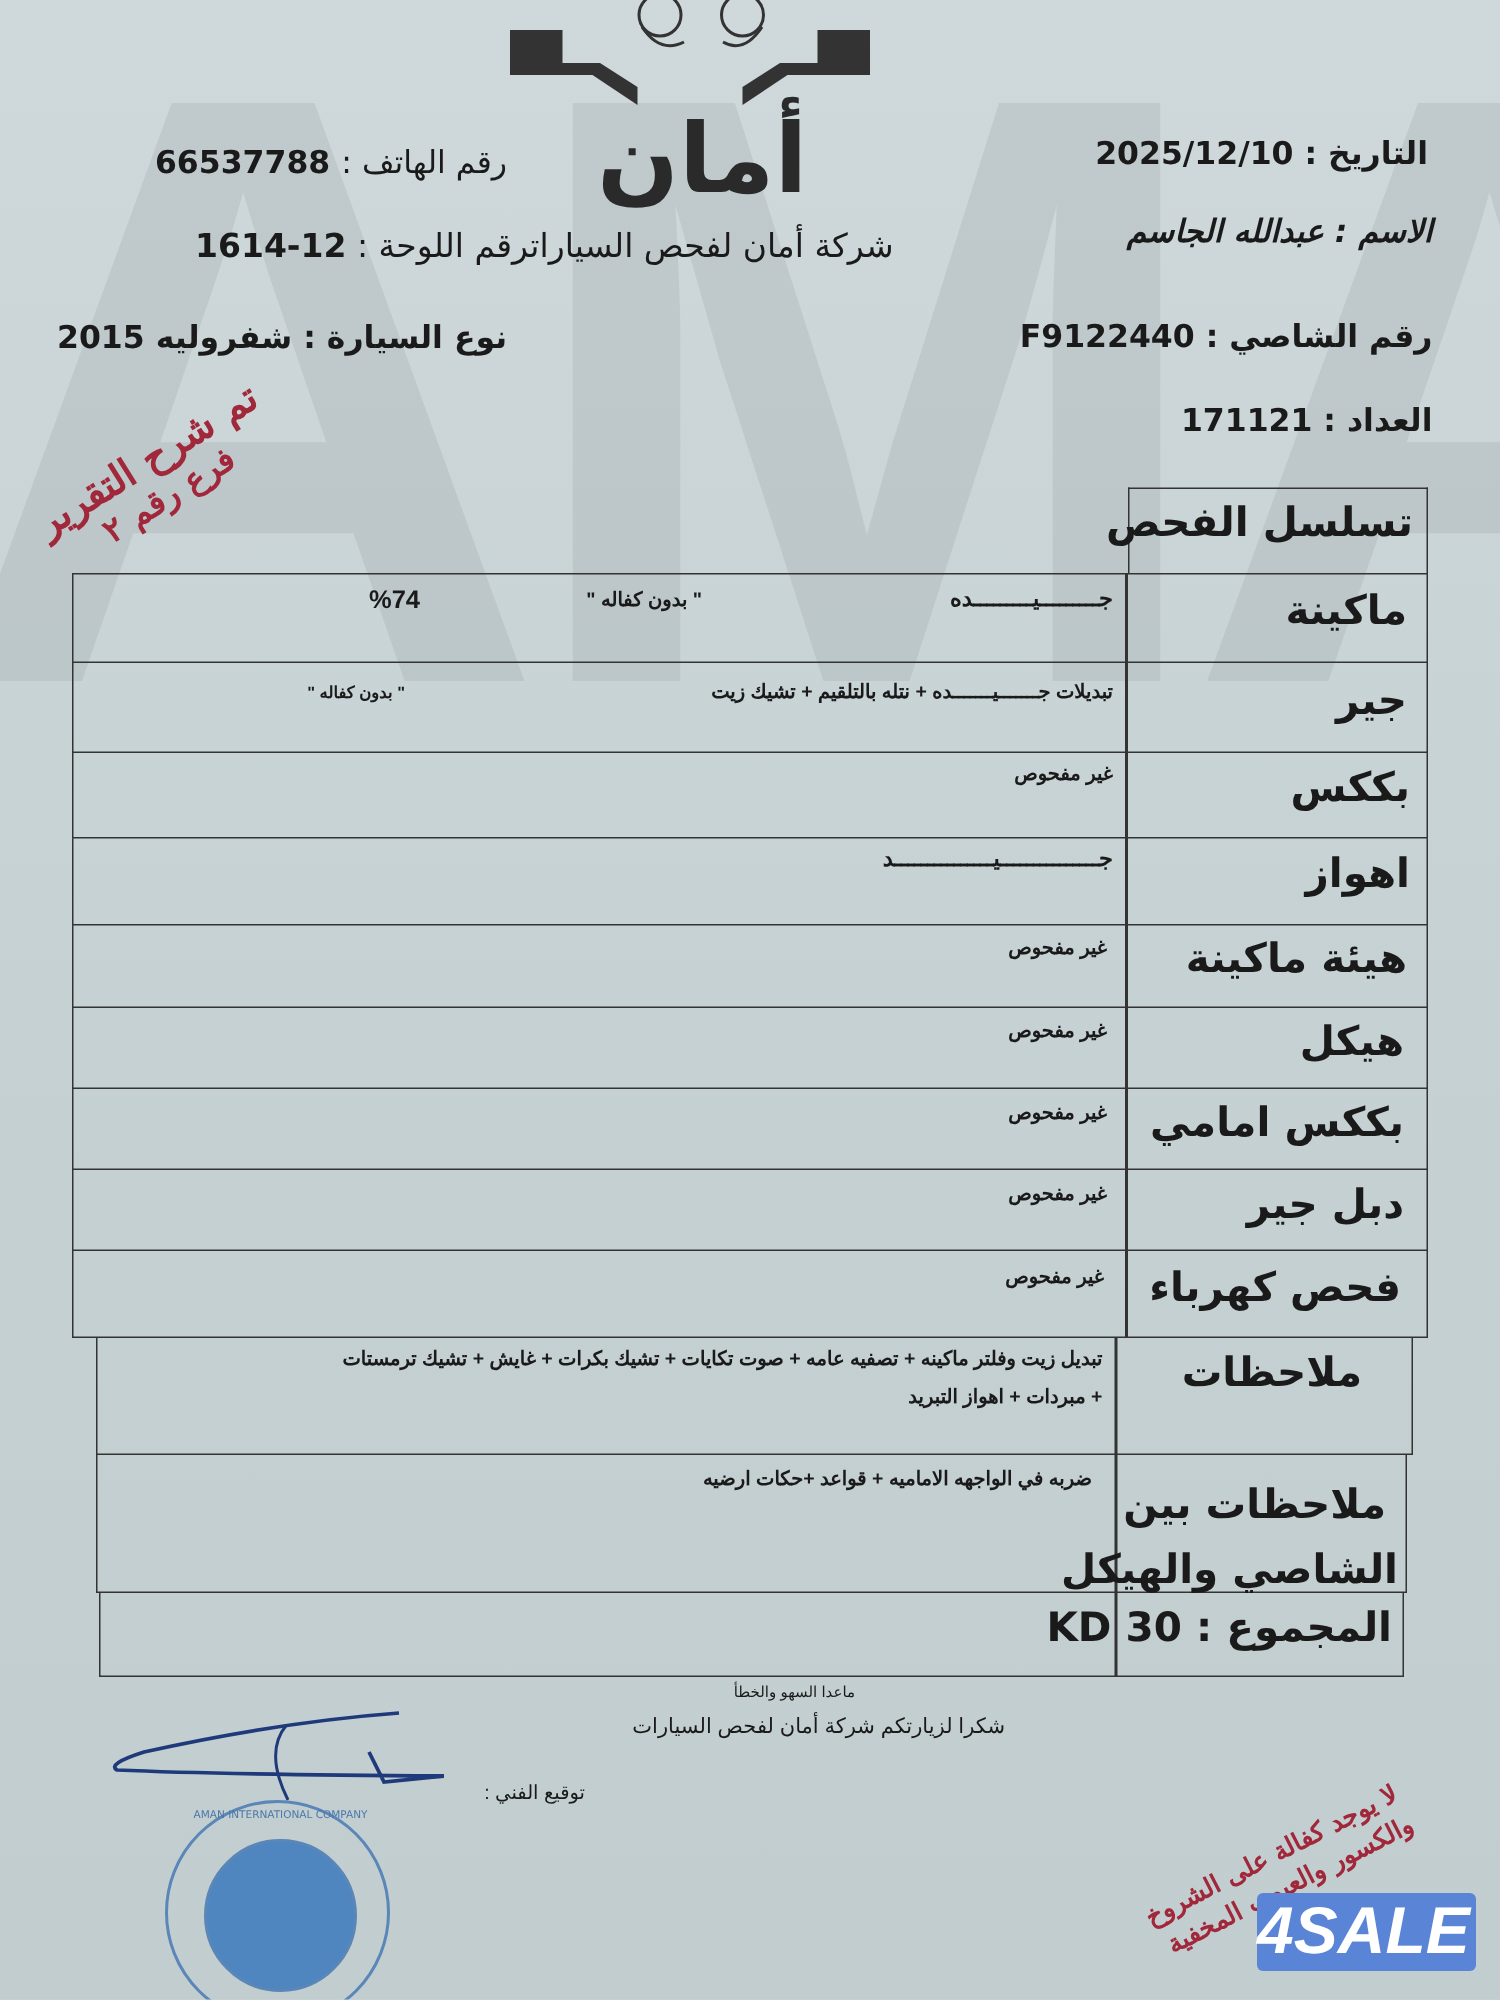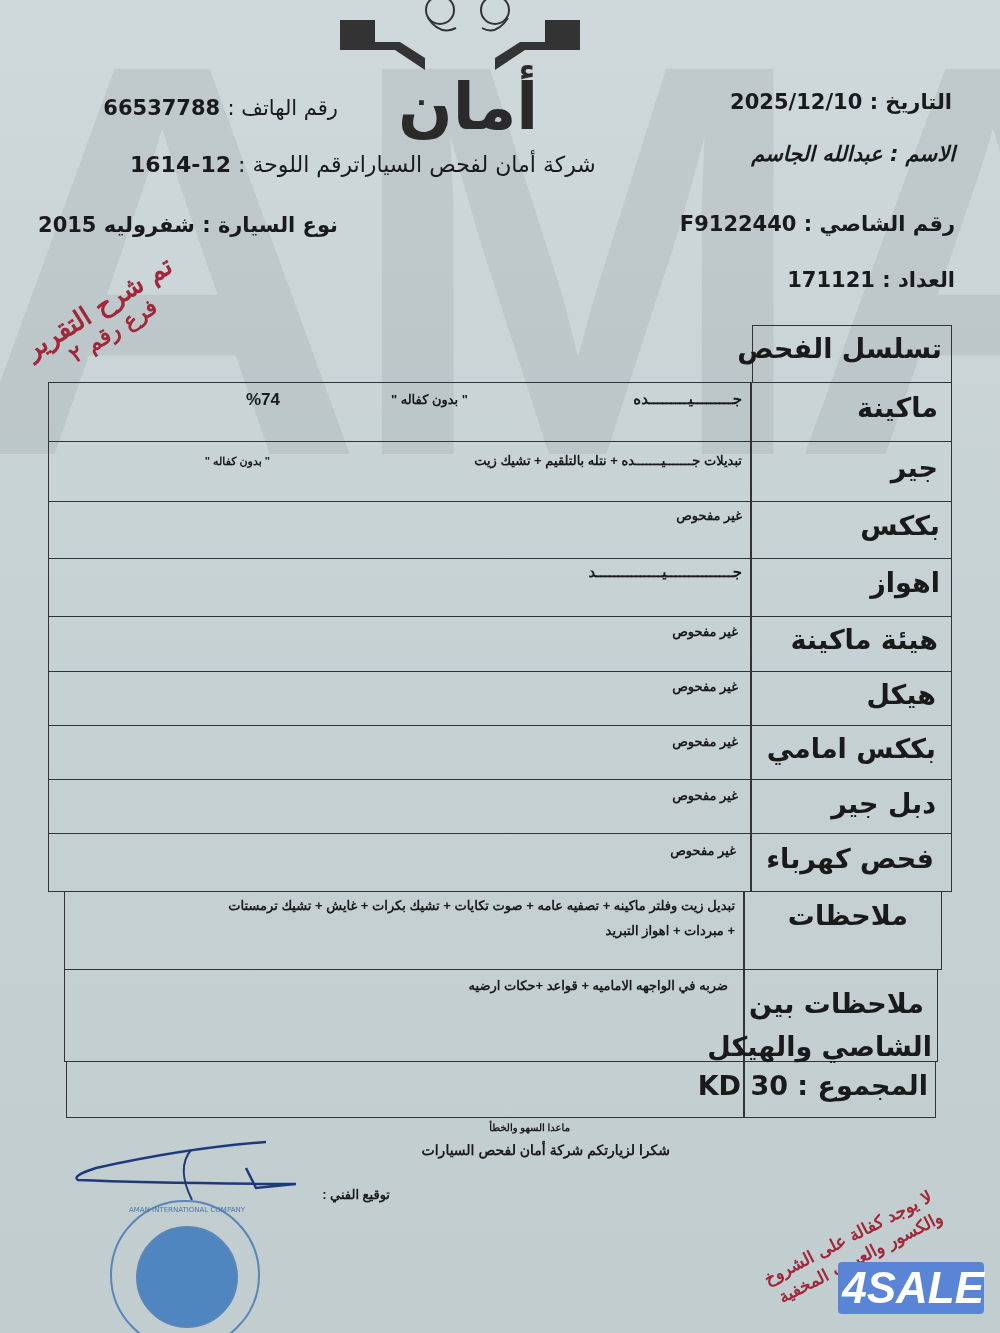--- a/index.html
+++ b/index.html
@@ -22,25 +22,25 @@
     }
     .hdr { position: absolute; font-size: 21px; font-weight: bold; direction: rtl; white-space: nowrap; }
     .company { position: absolute; left: 130px; top: 152px; font-size: 22px; direction: rtl; white-space: nowrap; }
     .stamp-red {
       position: absolute; color: #a0283a; font-weight: bold; direction: rtl; white-space: nowrap;
       font-family: "DejaVu Serif", serif;
     }
     .row { position: absolute; border: 1.5px solid #333; box-sizing: border-box; }
     .lbl { position: absolute; font-size: 27px; font-weight: bold; direction: rtl; white-space: nowrap; }
     .val { position: absolute; font-size: 13px; font-weight: bold; direction: rtl; white-space: nowrap; font-family: "Liberation Sans", sans-serif; }
-    .footer-text { position: absolute; direction: rtl; font-weight: bold; white-space: nowrap; font-family: "Liberation Sans", sans-serif; }
+    .footer-text { position: absolute; direction: rtl; font-weight: normal; white-space: nowrap; font-family: "Liberation Sans", sans-serif; }
     .badge-4sale {
       position: absolute; left: 838px; top: 1262px; width: 146px; height: 52px; background: #5a84d6;
       border-radius: 4px; color: #fff; font-size: 44px; font-weight: bold; font-style: italic;
-      text-align: right; line-height: 52px; font-family: "Liberation Sans", sans-serif;
+      text-align: left; line-height: 52px; font-family: "Liberation Sans", sans-serif;
     }
     .seal {
       position: absolute; left: 110px; top: 1200px; width: 150px; height: 150px; border-radius: 50%;
       border: 2px solid #5a86b8; box-sizing: border-box;
     }
     .seal-inner {
       position: absolute; left: 24px; top: 24px; width: 98px; height: 98px; border-radius: 50%;
       background: #4f86c0; border: 2px solid #5a86b8;
     }
   </style>

